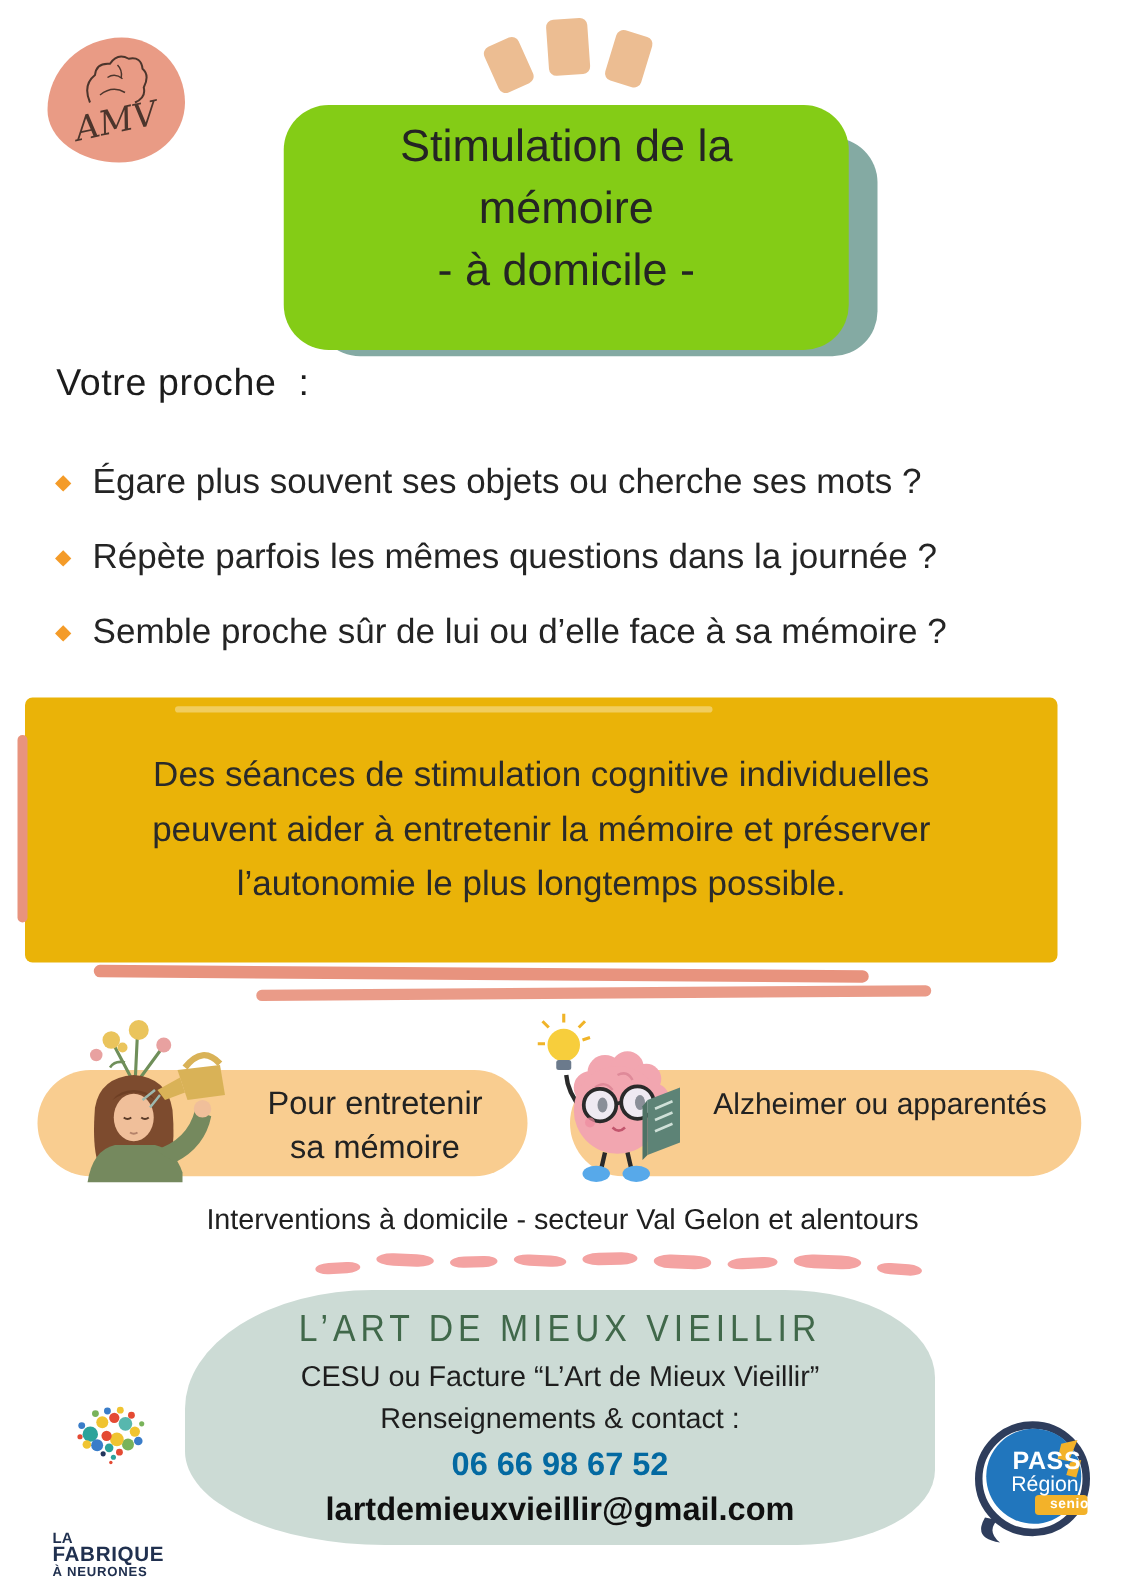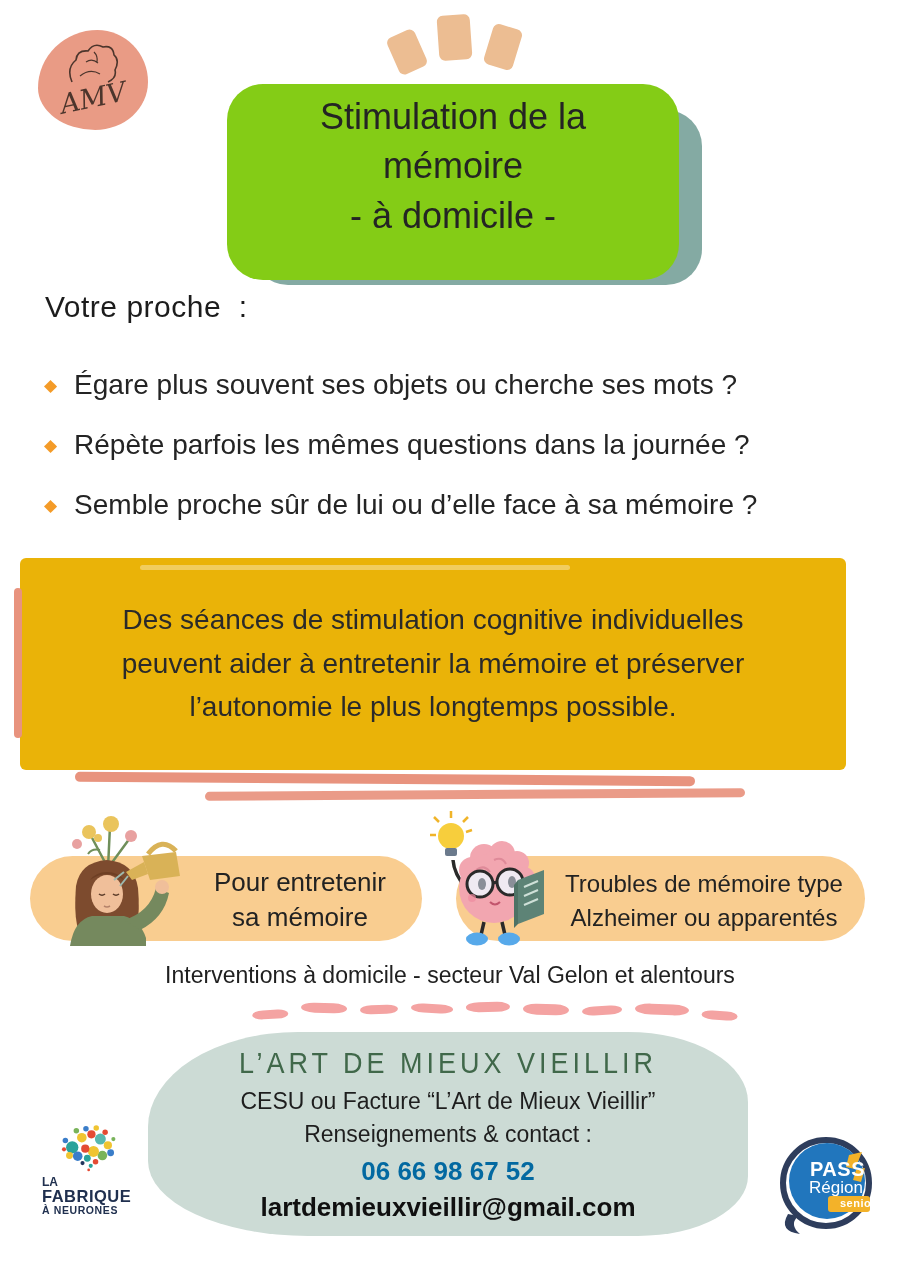--- a/index.html
+++ b/index.html
@@ -67,21 +67,21 @@
   #brand{margin-top:16px;font-size:27px;letter-spacing:4px;color:#40684a;font-weight:400;
          transform:scaleY(1.12);}
   #billing{margin-top:9px;font-size:23px;color:#1e1e1e;}
   #contact-label{margin-top:6px;font-size:23px;color:#1e1e1e;}
   #phone{margin-top:8px;font-size:26px;font-weight:700;color:#0369a1;}
   #email{margin-top:5px;font-size:26px;font-weight:700;color:#101010;}
 
   
   #fabrique{left:36px;top:1124px;width:112px;height:108px;color:#20304f;font-weight:700;}
   #fabrique .txt{line-height:1.02;text-align:left;padding-left:6px;}
-  .fab-l1{font-size:12px;}
+  .fab-l1{font-size:12px;margin-top:47px;}
   .fab-l2{font-size:16.5px;letter-spacing:.5px;}
   .fab-l3{font-size:10.5px;letter-spacing:.6px;}
 
   
   #pass{left:772px;top:1136px;width:112px;height:100px;}
   #pass span{position:absolute;color:#fff;margin-left:12px;}
   #pass-l1{left:26px;top:22px;font-size:20px;font-weight:700;letter-spacing:.5px;}
   #pass-l2{left:25px;top:42px;font-size:17px;}
   #pass-l3{left:56px;top:61px;width:42px;text-align:center;font-size:11px;font-weight:700;letter-spacing:.5px;}
 </style>
@@ -163,21 +163,20 @@
     <path d="M96,106 Q122,98 128,74 L141,79 Q136,104 112,116 Z" fill="#75895e"></path>
     <circle cx="134" cy="73" r="7" fill="#f0bf9a"></circle>
     <path d="M114,42 L148,38 L152,62 L122,66 Z" fill="#d9b257"></path>
     <path d="M116,48 L98,58 L104,66 L120,60 Z" fill="#d9b257"></path>
     <path d="M120,40 Q134,22 148,37" stroke="#d9b257" stroke-width="5" fill="none"></path>
     <path d="M100,62 L92,72 M96,58 L86,66" stroke="#9db8ae" stroke-width="2" fill="none"></path>
   </svg>
 
   <div class="abs pill" id="pill-right">
     <div class="pill-text">
-      <div>Troubles de mémoire type</div>
       <div>Alzheimer ou apparentés</div>
     </div>
   </div>
   <svg class="abs" id="brain-illo" viewBox="0 0 120 142">
     <path d="M21,10 L21,3 M9,14 L4,9 M33,14 L38,9 M6,27 L0,27 M36,24 L42,22" stroke="#f0b429" stroke-width="2.5" fill="none"></path>
     <circle cx="21" cy="28" r="13" fill="#f7ce3c"></circle>
     <rect x="15" y="40" width="12" height="8" rx="2" fill="#6b7a8c"></rect>
     <path d="M36,80 Q24,66 23,52" stroke="#2a2a2a" stroke-width="3.5" fill="none"></path>
     <circle cx="42" cy="62" r="13" fill="#f2a6b0"></circle>
     <circle cx="54" cy="50" r="14" fill="#f2a6b0"></circle>

